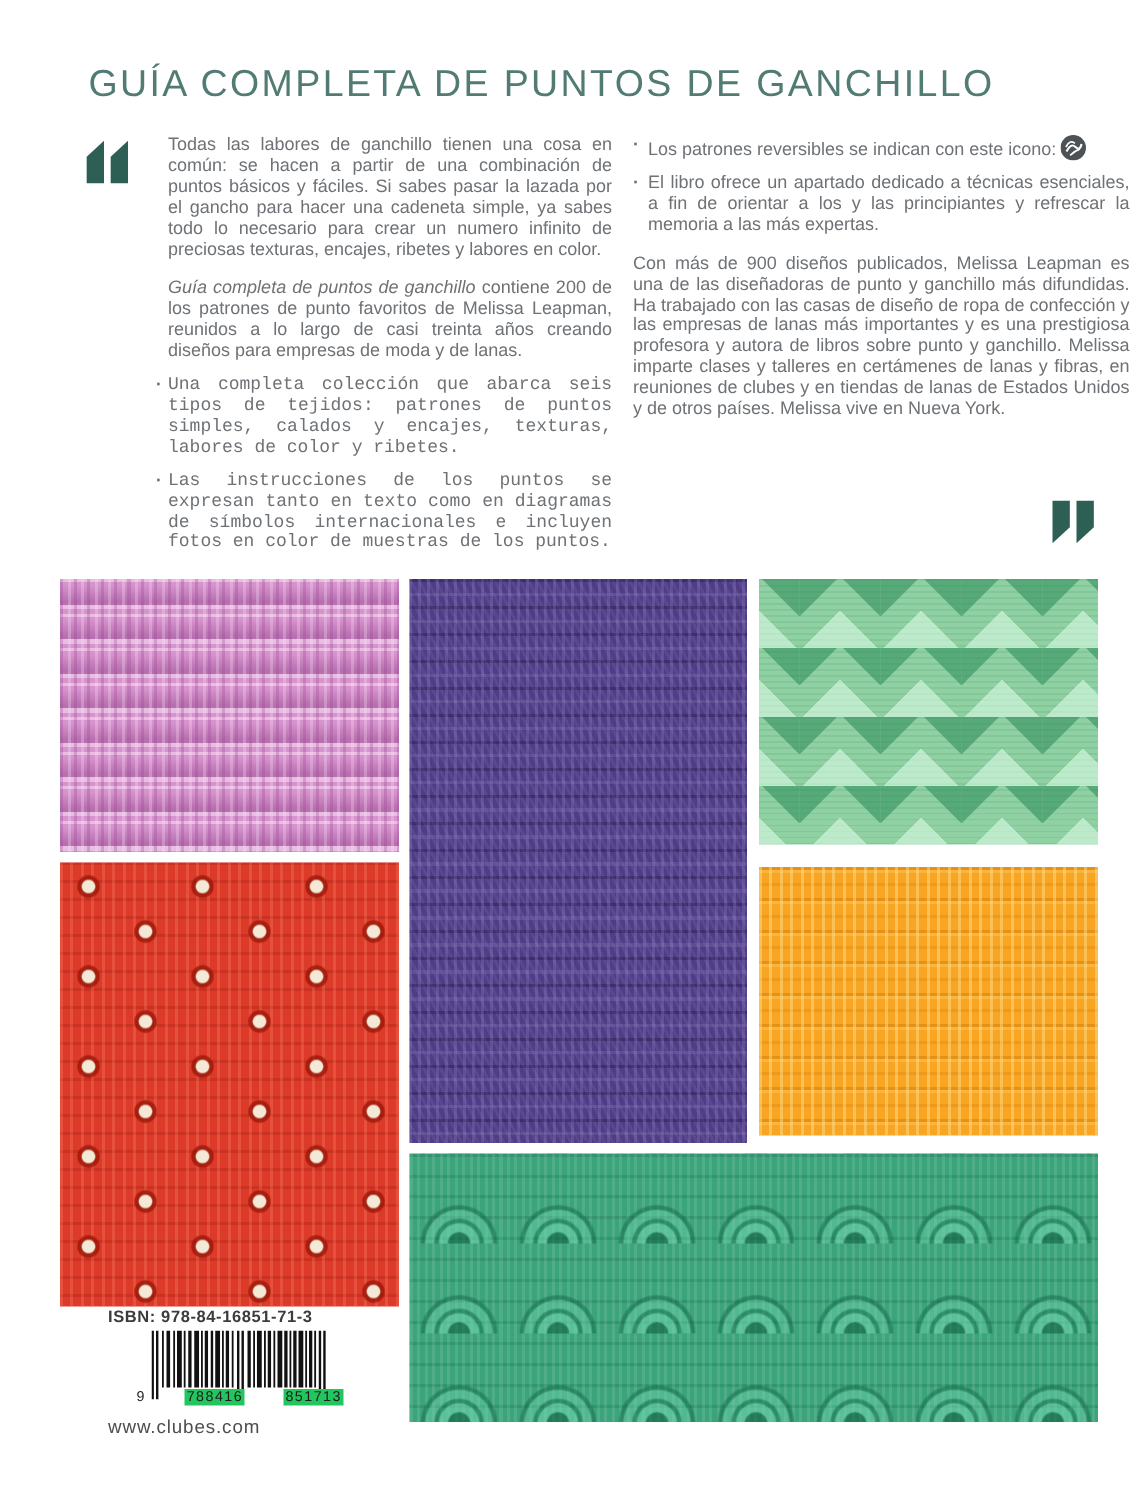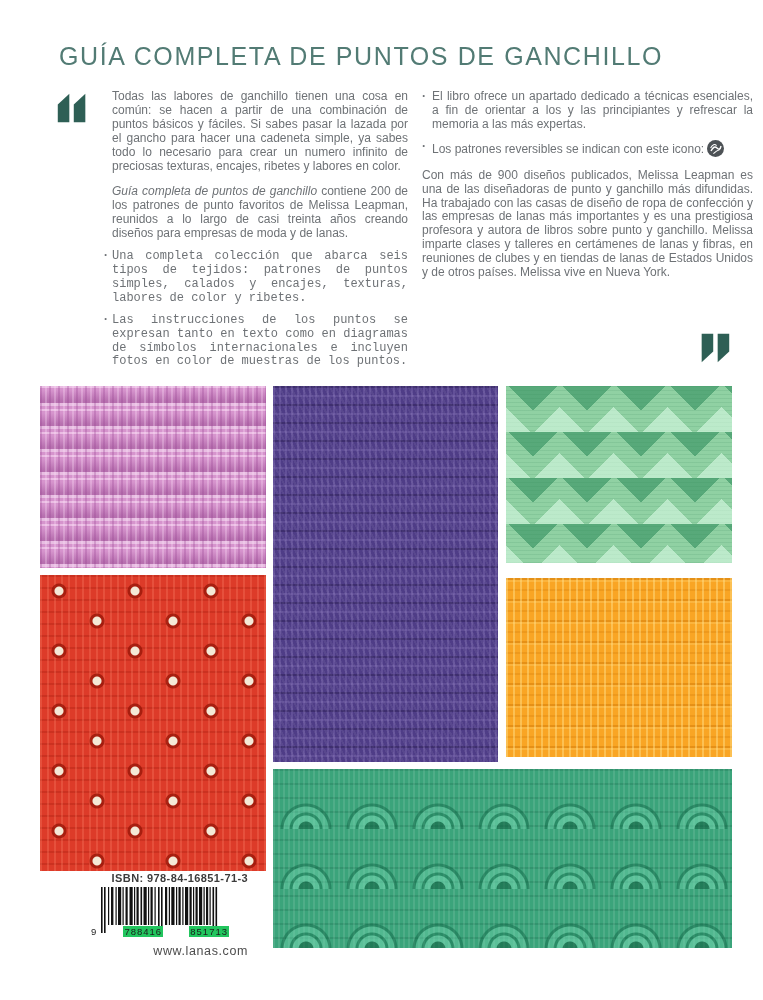--- a/index.html
+++ b/index.html
@@ -79,21 +79,21 @@
       repeating-linear-gradient(90deg, rgba(255,255,255,.10) 0 2px, rgba(0,0,0,0) 2px 5px),
       repeating-linear-gradient(180deg, rgba(8,78,52,.18) 0 2px, rgba(0,0,0,0) 2px 14px);
     background-size:66px 60px,auto,auto;
   }
   .pos-pink  {left:40px; top:386px;width:226px;height:182px;}
   .pos-purple{left:273px;top:386px;width:225px;height:376px;}
   .pos-green {left:506px;top:386px;width:226px;height:177px;}
   .pos-red   {left:40px; top:575px;width:226px;height:296px;}
   .pos-yellow{left:506px;top:578px;width:226px;height:179px;}
   .pos-teal  {left:273px;top:769px;width:459px;height:179px;}
-  .footer{position:absolute;left:72px;top:872px;width:176px;text-align:right;}
+  .footer{position:absolute;left:72px;top:872px;width:176px;text-align:left;}
   .isbn-label{font-size:11px;font-weight:bold;color:#3c3c3c;letter-spacing:.4px;}
   .barcode{position:relative;width:118px;height:48px;margin:3px auto 0 auto;}
   .barcode svg{display:block;}
   .barcode-digits{
     position:absolute;left:-10px;bottom:-2px;width:138px;
     display:flex;justify-content:space-between;
     font-size:9.5px;color:#1c1c1c;letter-spacing:1px;
     background:transparent;
   }
   .bd-group{background:#22c55e;padding:0 1px;}
@@ -112,27 +112,27 @@
   </svg>
 
   <div class="col col-left" style="color: rgb(110, 114, 118);">
     <p>Todas las labores de ganchillo tienen una cosa en común: se hacen a partir de una combinación de puntos básicos y fáciles. Si sabes pasar la lazada por el gancho para hacer una cadeneta simple, ya sabes todo lo necesario para crear un numero infinito de preciosas texturas, encajes, ribetes y labores en color.</p>
     <p class="sp"><span class="italic">Guía completa de puntos de ganchillo</span><span> contiene 200 de los patrones de punto favoritos de Melissa Leapman, reunidos a lo largo de casi treinta años creando diseños para empresas de moda y de lanas.</span></p>
     <div class="bullet">Una completa colección que abarca seis tipos de tejidos: patrones de puntos simples, calados y encajes, texturas, labores de color y ribetes.</div>
     <div class="bullet">Las instrucciones de los puntos se expresan tanto en texto como en diagramas de símbolos internacionales e incluyen fotos en color de muestras de los puntos.</div>
   </div>
 
   <div class="col col-right" style="color: rgb(110, 114, 118);">
-    <div class="bullet">El libro ofrece un apartado dedicado a técnicas esenciales, a fin de orientar a los y las principiantes y refrescar la memoria a las más expertas.</div>
     <div class="bullet"><span>Los patrones reversibles se indican con este icono:</span><svg class="rev-icon" width="17" height="17" viewBox="0 0 17 17" style="color: rgb(77, 82, 86);">
         <circle cx="8.5" cy="8.5" r="8.5" fill="currentColor"></circle>
         <path d="M4 11 Q7 5 10 8 T14 6" stroke="#ffffff" stroke-width="1.4" fill="none"></path>
         <path d="M3.6 8 Q6.6 2.6 9.6 5.6" stroke="#ffffff" stroke-width="1.1" fill="none"></path>
         <path d="M6.4 13.6 Q9.4 10.6 12.8 9.4" stroke="#ffffff" stroke-width="1.1" fill="none"></path>
       </svg></div>
+    <div class="bullet">El libro ofrece un apartado dedicado a técnicas esenciales, a fin de orientar a los y las principiantes y refrescar la memoria a las más expertas.</div>
     <p class="sp">Con más de 900 diseños publicados, Melissa Leapman es una de las diseñadoras de punto y ganchillo más difundidas. Ha trabajado con las casas de diseño de ropa de confección y las empresas de lanas más importantes y es una prestigiosa profesora y autora de libros sobre punto y ganchillo. Melissa imparte clases y talleres en certámenes de lanas y fibras, en reuniones de clubes y en tiendas de lanas de Estados Unidos y de otros países. Melissa vive en Nueva York.</p>
   </div>
 
   <svg class="quote-mark quote-close" viewBox="0 0 36 36" style="color: rgb(46, 95, 85);">
     <g transform="rotate(180 18 18)">
       <path d="M2 14 L15 2 L15 34 L2 34 Z" fill="currentColor"></path>
       <path d="M20 14 L33 2 L33 34 L20 34 Z" fill="currentColor"></path>
     </g>
   </svg>
 
@@ -183,16 +183,16 @@
           <rect x="111.5" y="0" width="1.6" height="46"></rect>
           <rect x="114.5" y="0" width="1.6" height="46"></rect>
         </g>
       </svg>
       <div class="barcode-digits">
         <span>9</span>
         <span class="bd-group">788416</span>
         <span class="bd-group">851713</span>
       </div>
     </div>
-    <div class="website">www.lanas.com</div>
+    <div class="website">www.clubes.com</div>
   </div>
 
 </div>
 
 </body></html>

